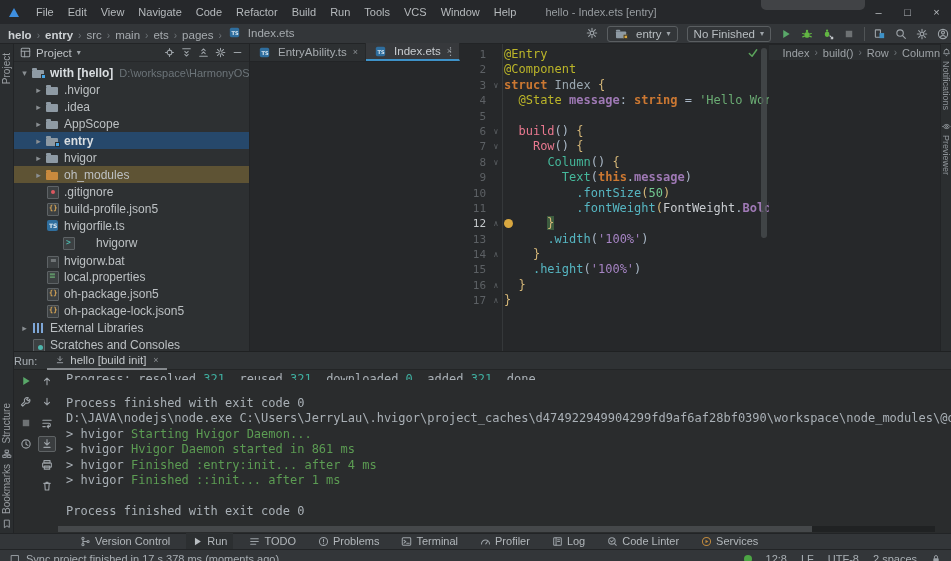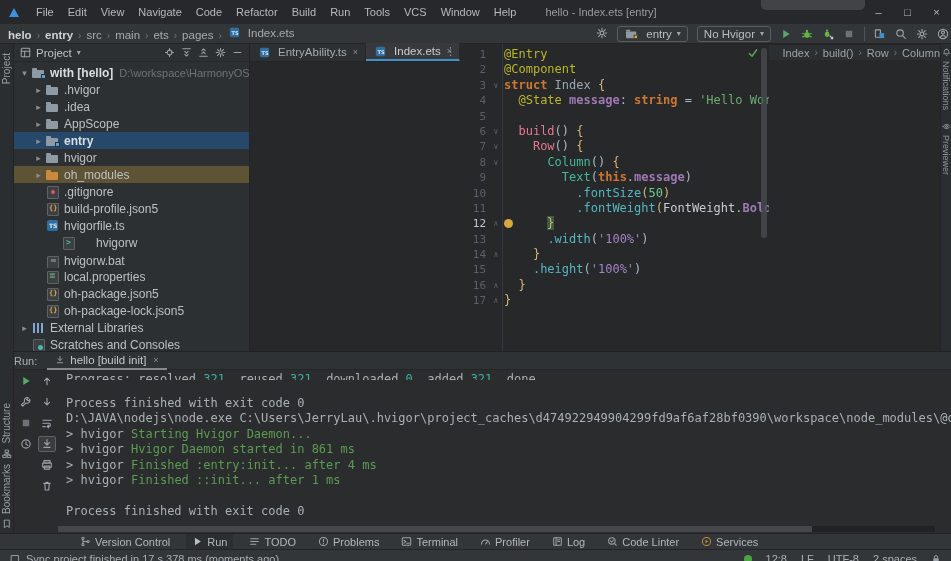--- a/index.html
+++ b/index.html
@@ -112,21 +112,21 @@
   .con-line{height:15.5px;line-height:15.5px;font-size:12px;white-space:pre;}
   .con-line.clip{height:8px;overflow:hidden;}
   .con-line.clip span{display:inline-block;margin-top:-7px;}
   .k-p{color:#A9B0B6;}
   .k-g{color:#5C9C53;}
   .k-t{color:#3FAFA0;}
   .hscroll{position:absolute;bottom:1px;left:0;right:16px;height:6px;background:#202223;}
   .hthumb{height:6px;width:86%;background:#45484A;}
 
   
-  .twbar{height:16px;background:#333639;border-top:1px solid #222426;display:flex;align-items:center;padding-left:74px;gap:10px;font-size:11px;color:#B2B7BB;flex:none;}
+  .twbar{height:16px;background:#333639;border-top:1px solid #222426;display:flex;align-items:flex-end;padding-left:74px;gap:10px;font-size:11px;color:#B2B7BB;flex:none;}
   .twb{display:flex;align-items:center;gap:4px;padding:1px 6px;height:16px;}
   .twb.active{background:#2C2F31;}
 
   
   .statusbar{height:18px;background:#333639;border-top:1px solid #222426;display:flex;align-items:center;padding:0 10px;font-size:11px;color:#A9AFB4;flex:none;}
   .sb-right{margin-left:auto;display:flex;align-items:center;gap:14px;}
   .gdot{width:8px;height:8px;border-radius:50%;background:#4CA544;}
 
   .isvg{display:inline-flex;align-items:center;justify-content:center;}
   .isvg svg{stroke:#9DA3A8;fill:none;stroke-width:1.2;stroke-linecap:round;stroke-linejoin:round;}
@@ -173,21 +173,21 @@
             </svg>
           </span></span>
       <div class="selector ysel">
         <span class="ti folder-module mini">
             <span class="badge"></span>
           </span>
         <span>entry</span>
         <span class="caret">▾</span>
       </div>
       <div class="selector">
-        <span>No Hvigor</span>
+        <span>No Finished</span>
         <span class="caret">▾</span>
       </div>
       <span id="tb-icons" style="display: flex; align-items: center; gap: 9px;">
           <span class="isvg">
             <svg viewBox="0 0 13 13" width="12" height="12">
               <path d="M3.5 2.2l7 4.3-7 4.3z" fill="#59A869" stroke="none"></path>
             </svg>
           </span>
           <span class="isvg">
             <svg viewBox="0 0 13 13" width="12" height="12">

